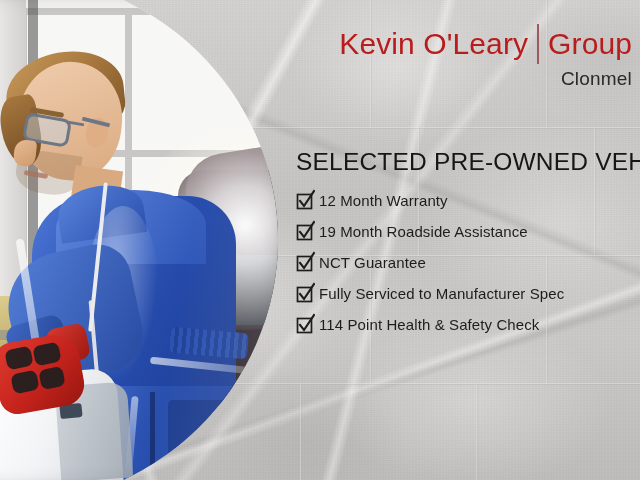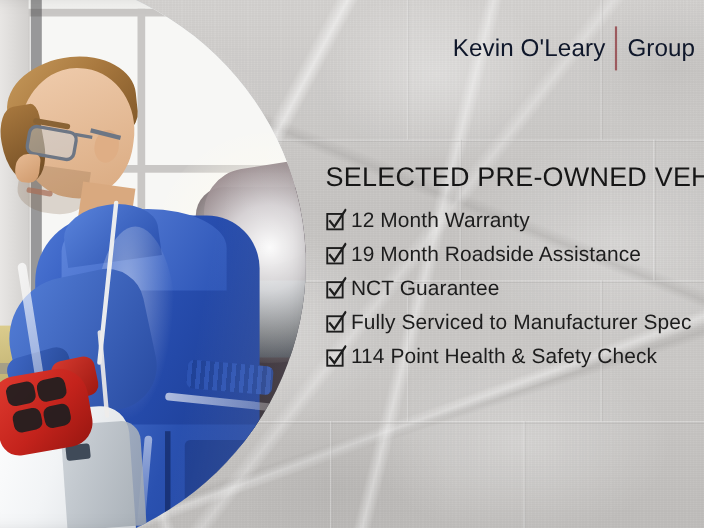--- a/index.html
+++ b/index.html
@@ -181,33 +181,33 @@
   .photo-soft{position:absolute;inset:0;
      background:linear-gradient(100deg,rgba(255,255,255,0) 62%,rgba(255,255,255,.18) 100%);}
   .photo-edge{position:absolute;inset:0;pointer-events:none;
      box-shadow:inset -14px 0 22px -12px rgba(0,0,0,.35);}
 
   
   .logo{position:absolute;left:300px;top:24px;width:332px;text-align:right;}
   .logo-line{display:flex;align-items:center;justify-content:flex-end;}
   .logo-a,.logo-b{
     font-family:"Liberation Sans",sans-serif;
-    font-size:22px;font-weight:400;color:#0f172a;letter-spacing:.1px;
+    font-size:30px;font-weight:400;color:#b91c1c;letter-spacing:.1px;
     line-height:1.05;white-space:nowrap;}
   .logo-div{width:2px;height:40px;background:#9c5a5e;margin:0 9px;flex:none;}
   .logo-sub{font-size:19px;color:#2a2a2a;margin-top:4px;letter-spacing:.2px;}
 
   .headline{position:absolute;left:296px;top:148px;
     font-size:24.5px;font-weight:400;color:#161616;letter-spacing:.2px;white-space:nowrap;}
 
   .list{position:absolute;left:297px;top:189px;}
   .item{display:flex;align-items:flex-start;height:31px;white-space:nowrap;}
   .cbox{width:15px;height:15px;flex:none;position:relative;margin-top:4px;margin-right:7px;}
   .cbox svg{position:absolute;left:-2px;top:-4px;}
-  .itext{font-size:19px;color:#1d1d1d;letter-spacing:.1px;line-height:24px;}
+  .itext{font-size:15px;color:#1d1d1d;letter-spacing:.1px;line-height:24px;}
 </style>
 </head>
 <body>
 
 <div class="banner">
 
   <div class="marble"></div>
   <div class="seams">
     <div class="seam-h" style="top:127px;"></div>
     <div class="seam-h" style="top:255px;"></div>
@@ -287,20 +287,21 @@
     <div class="photo-soft"></div>
     <div class="photo-edge"></div>
   </div>
 
   <div class="logo">
     <div class="logo-line">
       <span class="logo-a">Kevin O'Leary</span>
       <span class="logo-div"></span>
       <span class="logo-b">Group</span>
     </div>
+    <div class="logo-sub">Clonmel</div>
   </div>
 
   <div class="headline">SELECTED PRE-OWNED VEHICLES</div>
 
   <div class="list">
 
     <div class="item">
       <span class="cbox">
         <svg width="20" height="22" viewBox="0 0 20 22">
           <rect x="2.5" y="5.5" width="14" height="14" fill="none" stroke="#1d1d1d" stroke-width="1.7"></rect>

